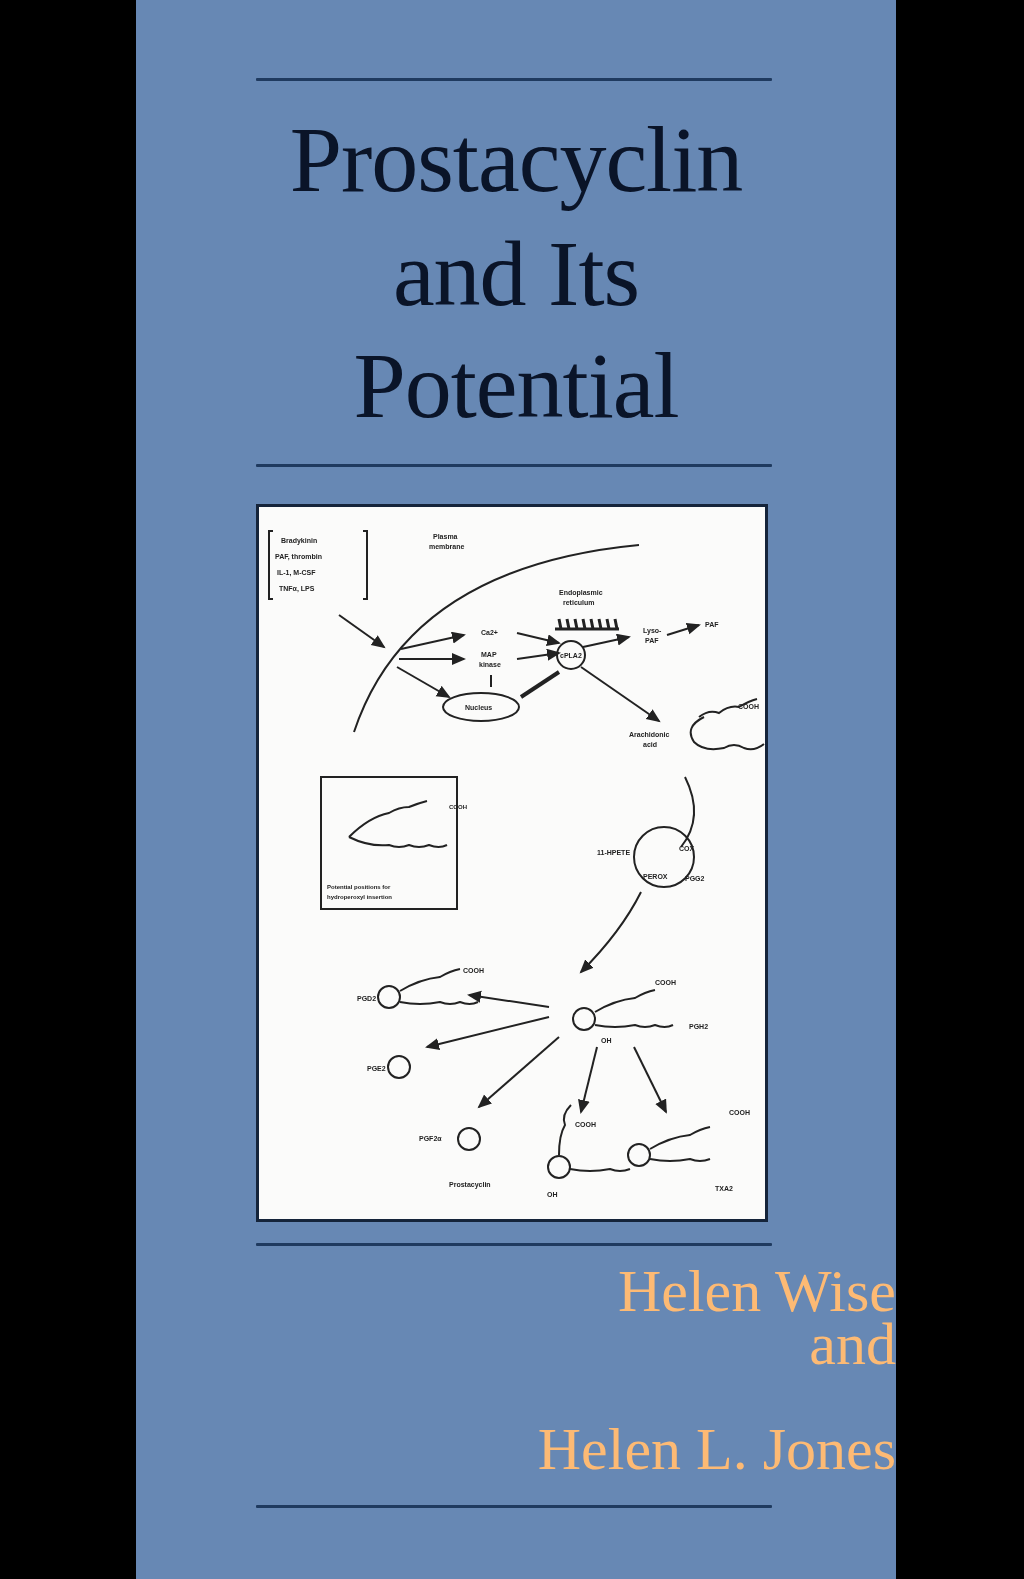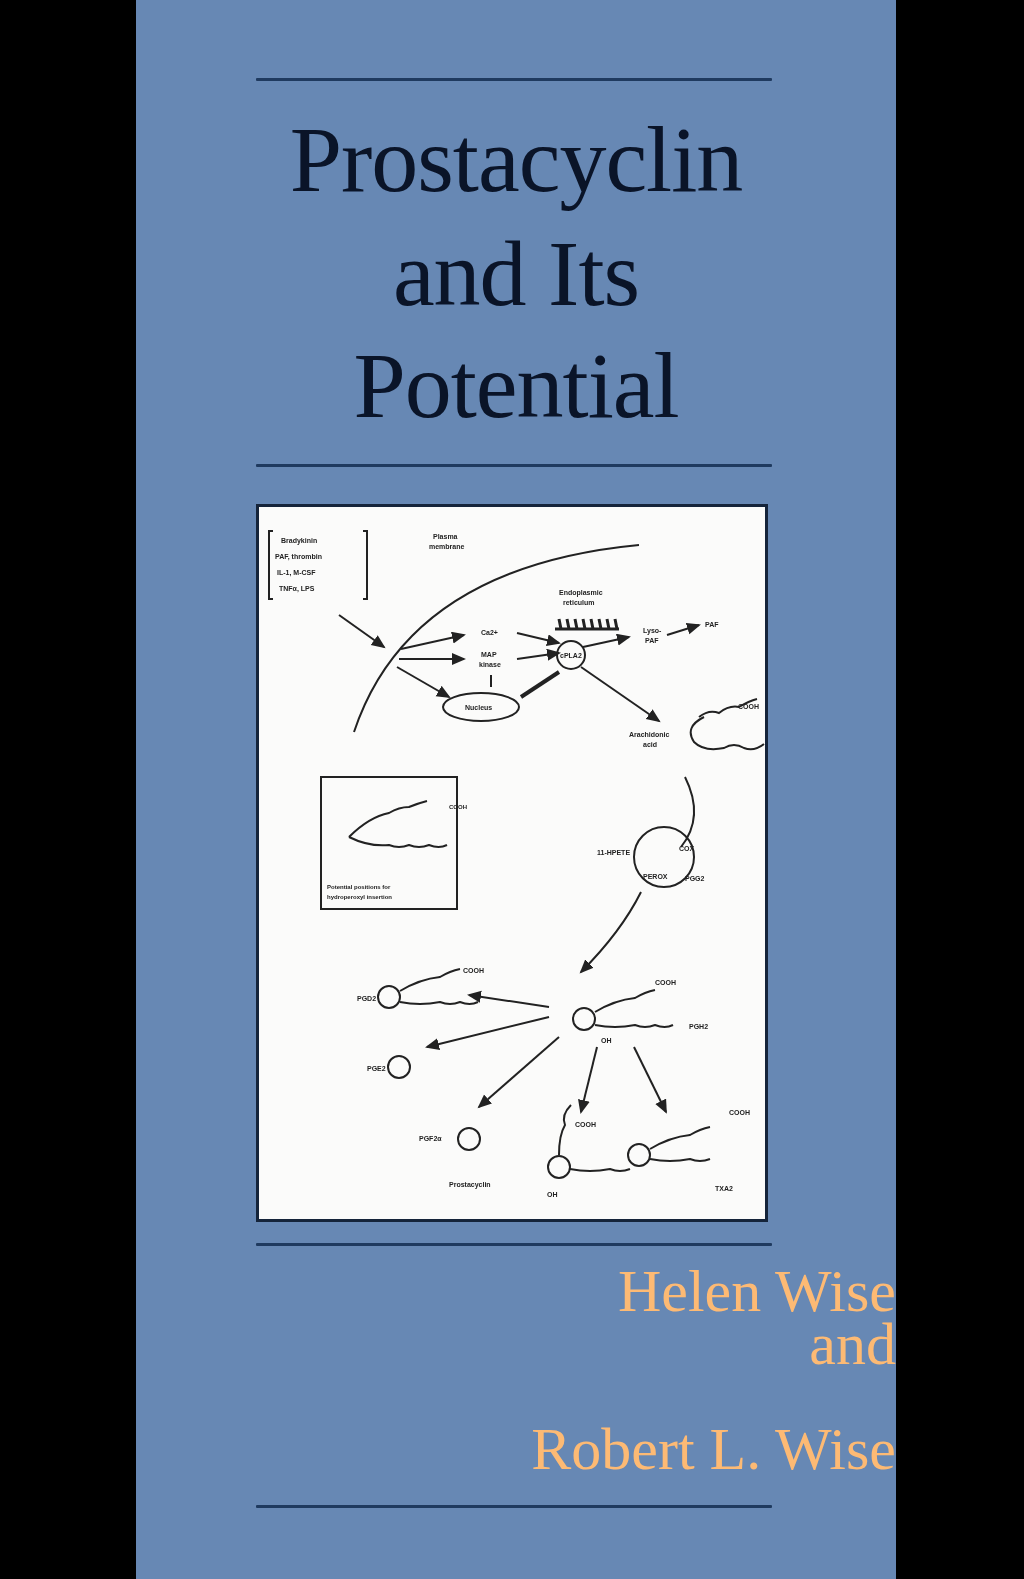--- a/index.html
+++ b/index.html
@@ -149,15 +149,15 @@
       <text x="288" y="690">OH</text>
       <text x="342" y="536">OH</text>
     </g>
   </svg>
 </div>
 
 <div class="rule" style="top:1243px"></div>
 
 <div class="author" style="top:1252px">Helen Wise</div>
 <div class="author" style="top:1305px">and</div>
-<div class="author" style="top:1410px">Robert L. Wise</div>
+<div class="author" style="top:1410px">Helen L. Jones</div>
 
 <div class="rule" style="top:1505px"></div>
 
 </body></html>

